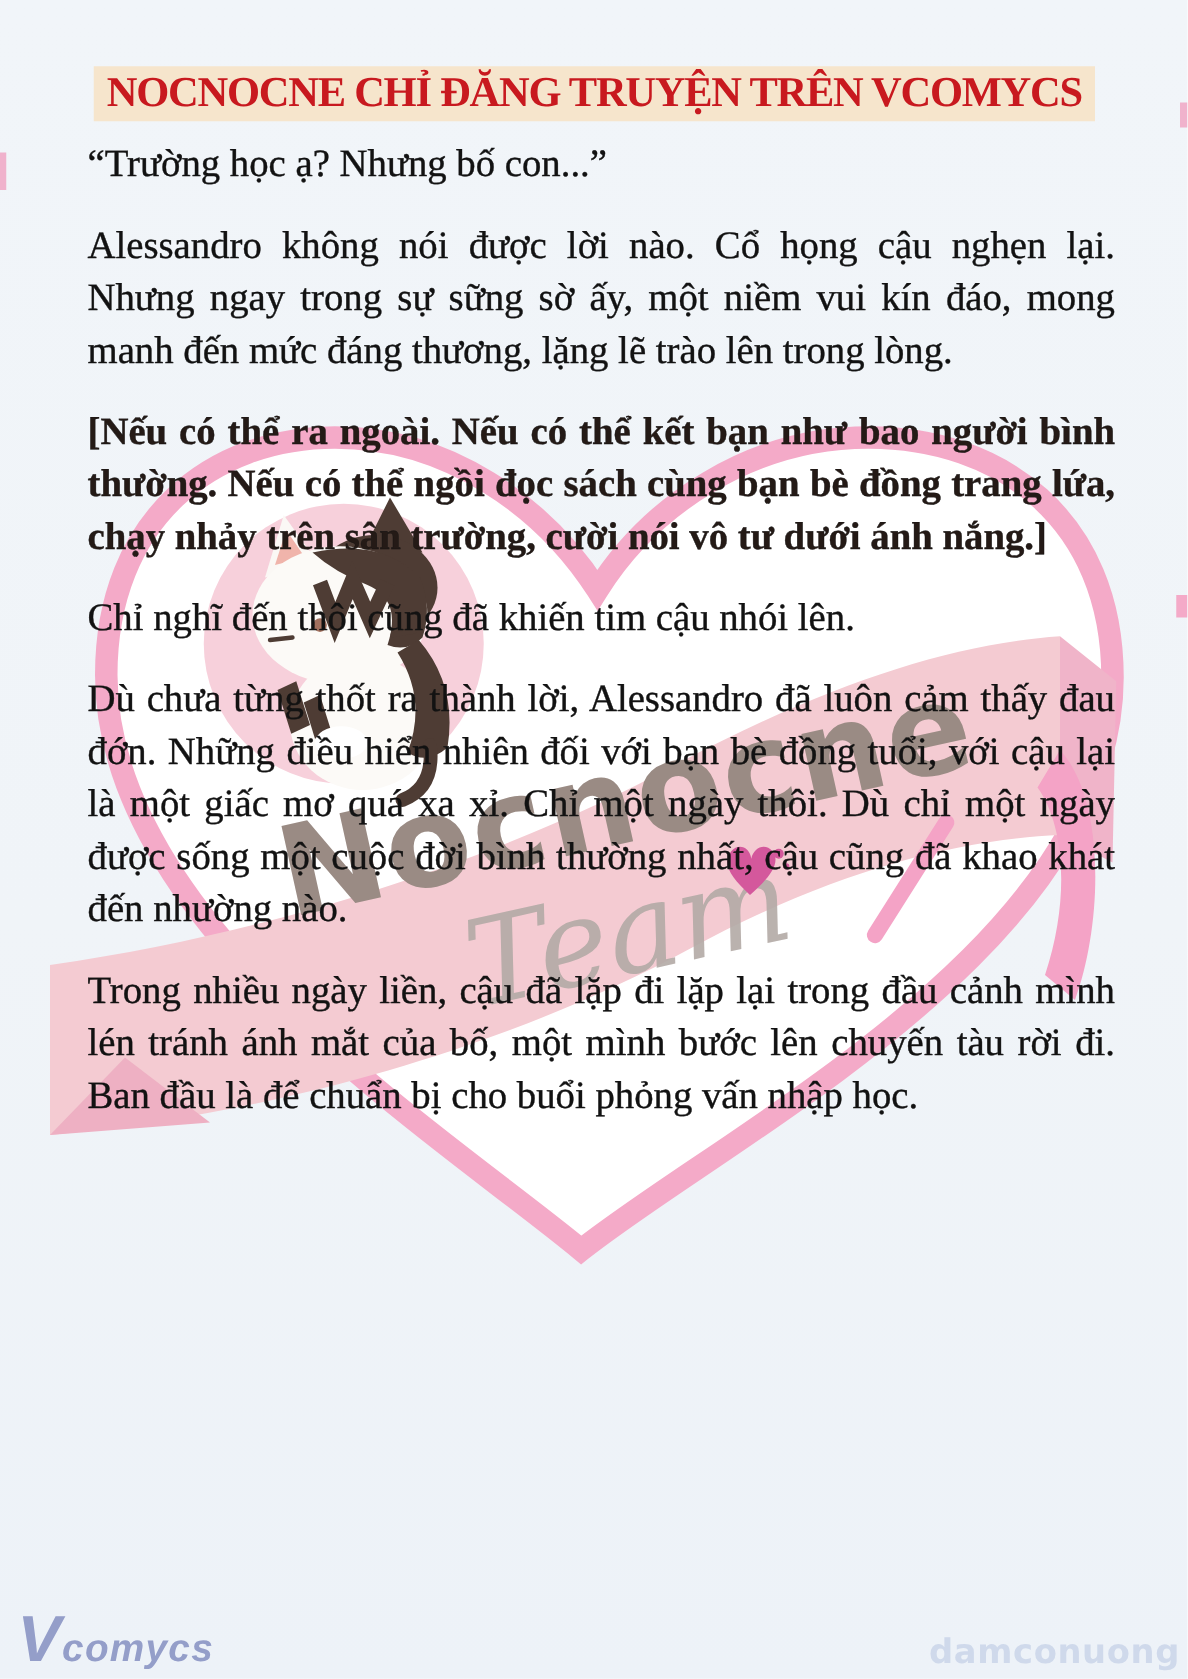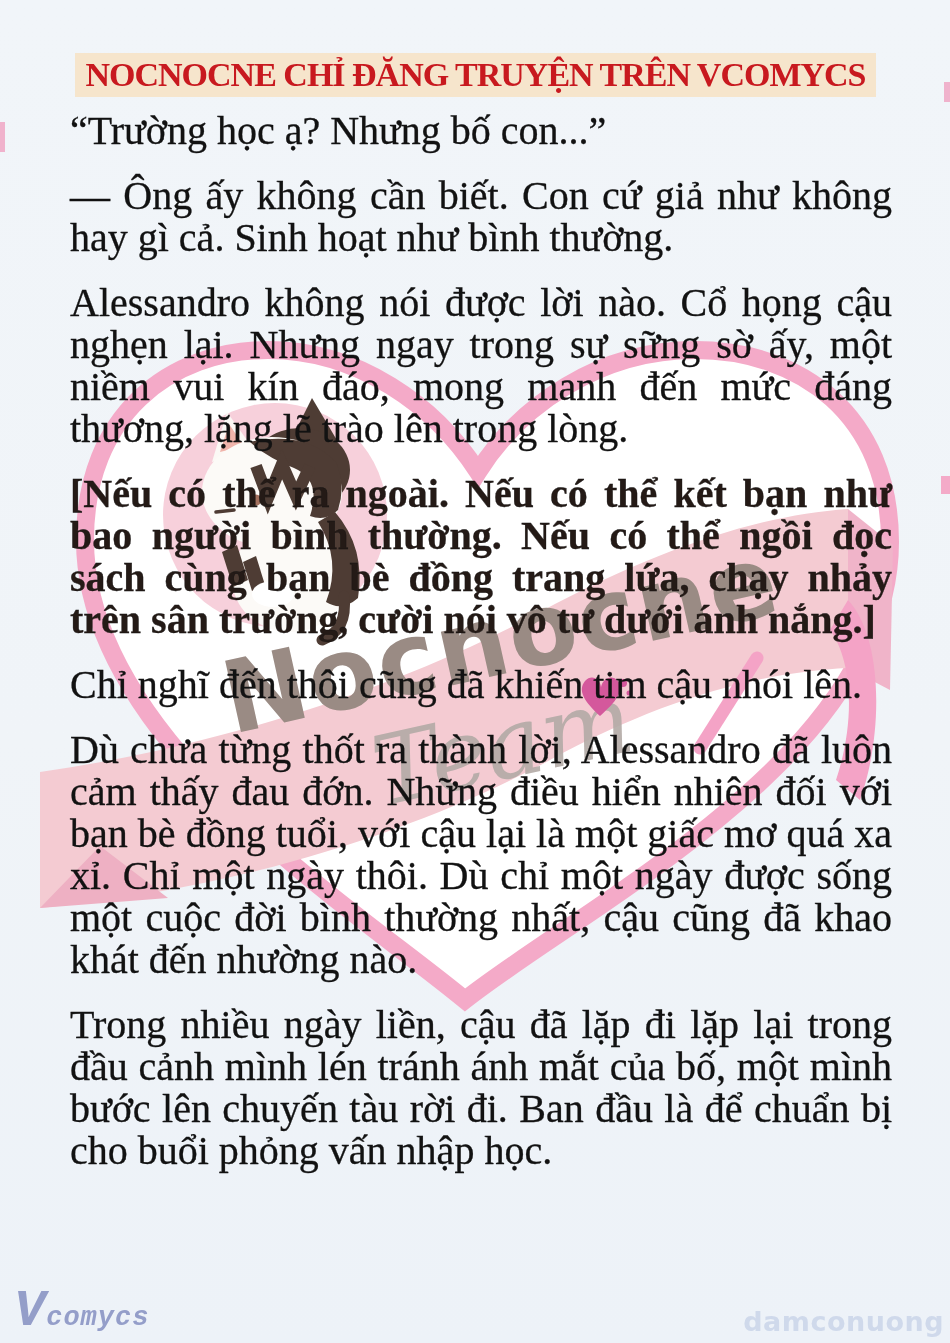--- a/index.html
+++ b/index.html
@@ -11,29 +11,29 @@
   .watermark-layer{position:absolute;left:0;top:0;width:950px;height:1343px;z-index:0;}
   .content-layer{position:absolute;left:0;top:0;width:950px;height:1343px;z-index:2;}
 
   .banner{
     position:absolute; left:75px; top:53px; width:801px; height:44px;
     background:#f6e5cc; color:#c8191f; text-align:center; white-space:nowrap;
     font-weight:bold; font-size:34px; line-height:44px; letter-spacing:-1px;
   }
   .text-col{position:absolute; left:70px; top:110px; width:822px;}
   .text-col p{
-    margin:0 0 23px 0; font-size:40px; line-height:42px; color:#121212;
+    margin:0 0 23px 0; font-size:31px; line-height:42px; color:#121212;
     text-align:justify; font-weight:500; -webkit-text-stroke:0.3px #121212;
   }
   .text-col p.bracketed{font-weight:bold; color:#241a16;}
 
   .vlogo{
     position:absolute; left:14px; top:1282px; z-index:3;
-    font-family:Liberation Mono, monospace; font-style:italic; font-weight:bold;
-    font-size:27px; color:#8d97c6; letter-spacing:1px; opacity:.92;
+    font-family:Liberation Sans, sans-serif; font-style:italic; font-weight:bold;
+    font-size:31px; color:#8d97c6; letter-spacing:1px; opacity:.92;
   }
   .vlogo::first-letter{font-size:52px;}
   .credit{
     position:absolute; right:6px; top:1306px; z-index:3;
     font-family:"DejaVu Sans","Liberation Sans",sans-serif; font-weight:bold;
     font-size:27px; color:#cfd9eb; letter-spacing:.5px;
   }
 </style>
 </head>
 <body>
@@ -89,21 +89,20 @@
     <rect x="944" y="82" width="6" height="20" fill="#f0b2cc"></rect>
     <rect x="941" y="476" width="9" height="18" fill="#f4aac8"></rect>
   </svg>
 
   <div class="content-layer">
 
     <div class="banner">NOCNOCNE CHỈ ĐĂNG TRUYỆN TRÊN VCOMYCS</div>
 
     <div class="text-col">
       <p>“Trường học ạ? Nhưng bố con...”</p>
-      <p>— Ông ấy không cần biết. Con cứ giả như không hay gì cả. Sinh hoạt như bình thường.</p>
       <p>Alessandro không nói được lời nào. Cổ họng cậu nghẹn lại. Nhưng ngay trong sự sững sờ ấy, một niềm vui kín đáo, mong manh đến mức đáng thương, lặng lẽ trào lên trong lòng.</p>
       <p class="bracketed">[Nếu có thể ra ngoài. Nếu có thể kết bạn như bao người bình thường. Nếu có thể ngồi đọc sách cùng bạn bè đồng trang lứa, chạy nhảy trên sân trường, cười nói vô tư dưới ánh nắng.]</p>
       <p>Chỉ nghĩ đến thôi cũng đã khiến tim cậu nhói lên.</p>
       <p>Dù chưa từng thốt ra thành lời, Alessandro đã luôn cảm thấy đau đớn. Những điều hiển nhiên đối với bạn bè đồng tuổi, với cậu lại là một giấc mơ quá xa xỉ. Chỉ một ngày thôi. Dù chỉ một ngày được sống một cuộc đời bình thường nhất, cậu cũng đã khao khát đến nhường nào.</p>
       <p>Trong nhiều ngày liền, cậu đã lặp đi lặp lại trong đầu cảnh mình lén tránh ánh mắt của bố, một mình bước lên chuyến tàu rời đi. Ban đầu là để chuẩn bị cho buổi phỏng vấn nhập học.</p>
     </div>
   </div>
 
   <div class="vlogo">Vcomycs</div>
   <div class="credit">damconuong</div>

